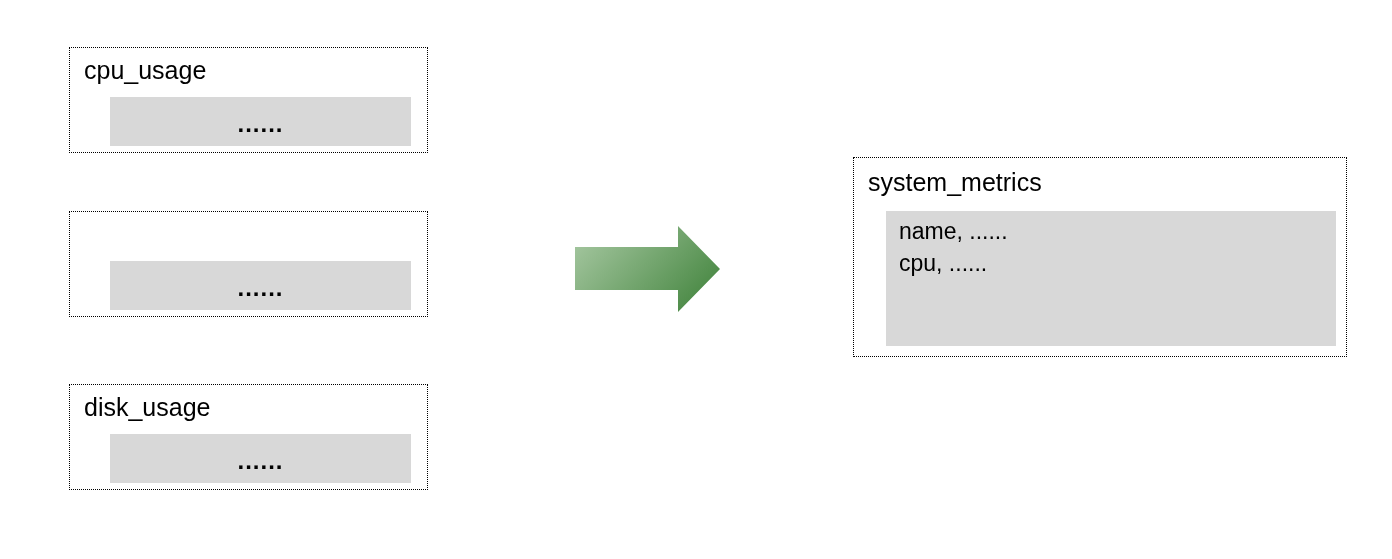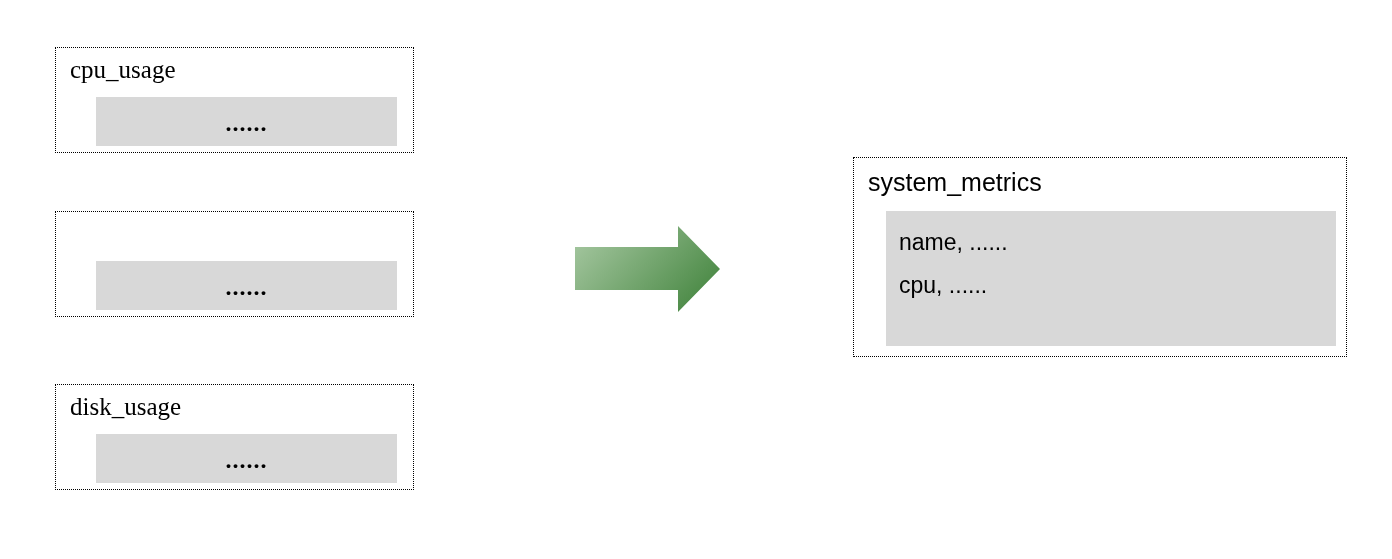--- a/index.html
+++ b/index.html
@@ -14,21 +14,21 @@
     height: 559px;
     background: #ffffff;
     overflow: hidden;
   }
   .dotted-box {
     position: absolute;
     border: 1.5px dotted #000000;
     background: #ffffff;
     box-sizing: border-box;
   }
-  .src-box { left: 55px; width: 359px; height: 106px; font-family: Liberation Serif, serif; }
+  .src-box { left: 69px; width: 359px; height: 106px; }
   .src-box-1 { top: 47px; }
   .src-box-2 { top: 211px; }
   .src-box-3 { top: 384px; }
   .box-title {
     position: absolute;
     left: 14px;
     top: 7px;
     font-size: 25px;
     line-height: 30px;
     color: #000000;
@@ -67,21 +67,20 @@
     height: 135px;
     background: #d8d8d8;
     box-sizing: border-box;
     padding: 4px 0 0 13px;
   }
   .field-row {
     font-size: 23px;
     line-height: 32px;
     color: #000000;
     white-space: nowrap;
-    margin-top: 11px;
   }
   .arrow-wrap {
     position: absolute;
     left: 575px;
     top: 226px;
     width: 145px;
     height: 86px;
   }
   .arrow-wrap svg { display: block; width: 100%; height: 100%; }
 </style>

